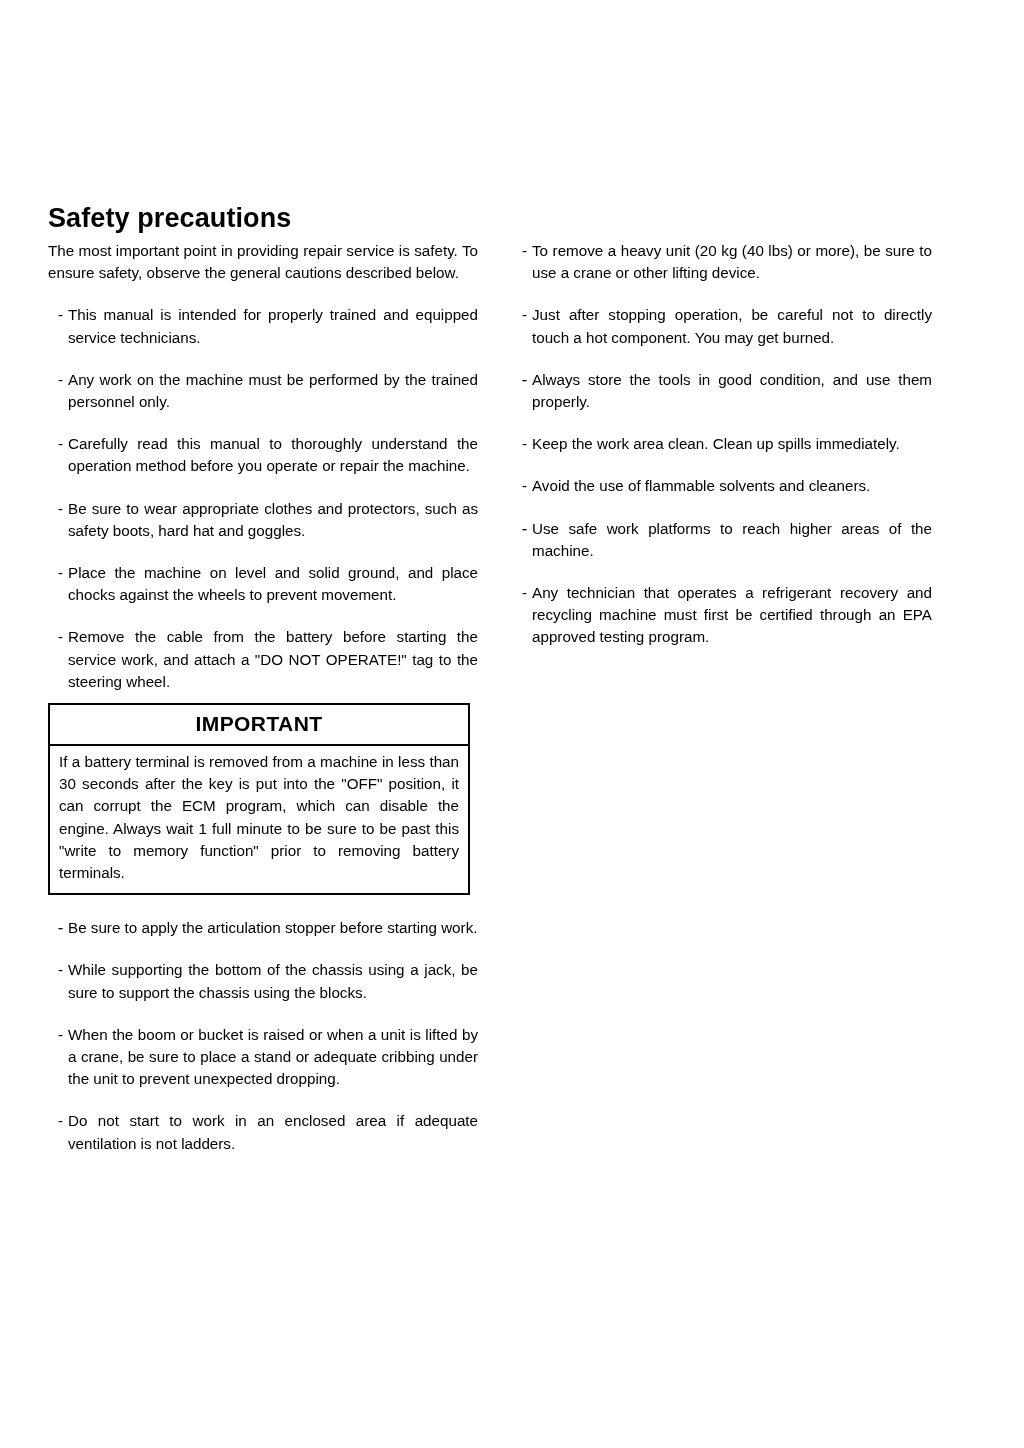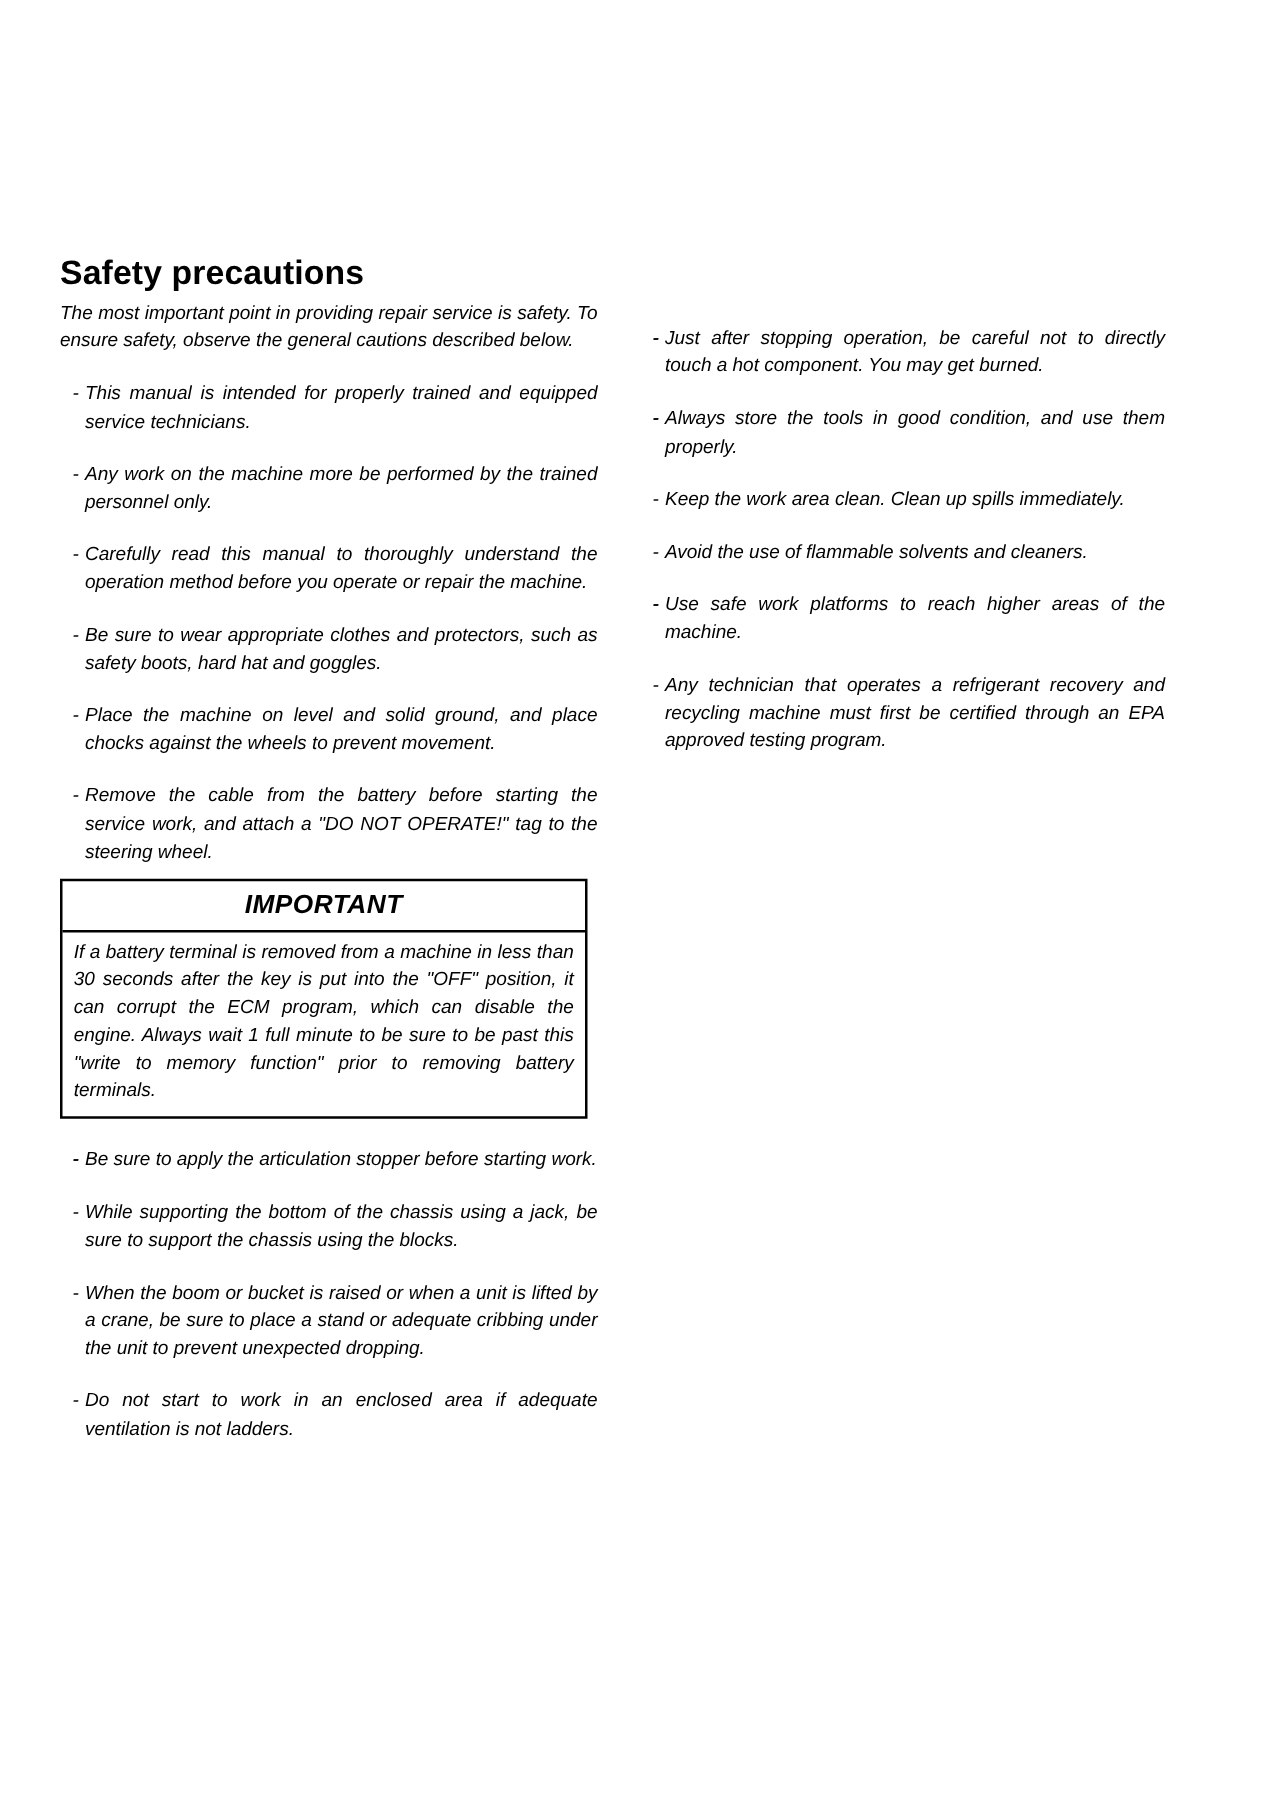--- a/index.html
+++ b/index.html
@@ -39,21 +39,20 @@
   .columns {
     position: absolute;
     left: 0;
     top: 240px;
     width: 1024px;
   }
 
   .col {
     position: absolute;
     top: 0;
-    font-style: italic;
   }
   .col-left  { left: 48px;  width: 430px; }
   .col-right { left: 512px; width: 420px; }
 
   .para {
     font-size: 15.2px;
     line-height: 22.2px;
     text-align: justify;
     text-justify: inter-word;
     margin: 0 0 20px 0;
@@ -120,21 +119,21 @@
 
       <p class="para">The most important point in providing repair service is safety. To ensure safety, observe the general cautions described below.</p>
 
       <ul class="bullets">
         <li>
           <span class="dash">-</span>
           <span class="txt">This manual is intended for properly trained and equipped service technicians.</span>
         </li>
         <li>
           <span class="dash">-</span>
-          <span class="txt">Any work on the machine more be performed by the trained personnel only.</span>
+          <span class="txt">Any work on the machine must be performed by the trained personnel only.</span>
         </li>
         <li>
           <span class="dash">-</span>
           <span class="txt">Carefully read this manual to thoroughly understand the operation method before you operate or repair the machine.</span>
         </li>
         <li>
           <span class="dash">-</span>
           <span class="txt">Be sure to wear appropriate clothes and protectors, such as safety boots, hard hat and goggles.</span>
         </li>
         <li>
@@ -173,20 +172,21 @@
           <span class="txt">Do not start to work in an enclosed area if adequate ventilation is not ladders.</span>
         </li>
       </ul>
 
     </div>
 
     <div class="col col-right">
       <ul class="bullets">
         <li>
           <span class="dash">-</span>
+          <span class="txt">To remove a heavy unit (20 kg (40 lbs) or more), be sure to use a crane or other lifting device.</span>
         </li>
         <li>
           <span class="dash">-</span>
           <span class="txt">Just after stopping operation, be careful not to directly touch a hot component. You may get burned.</span>
         </li>
         <li>
           <span class="dash">-</span>
         </li>
         <li>
           <span class="dash">-</span>

